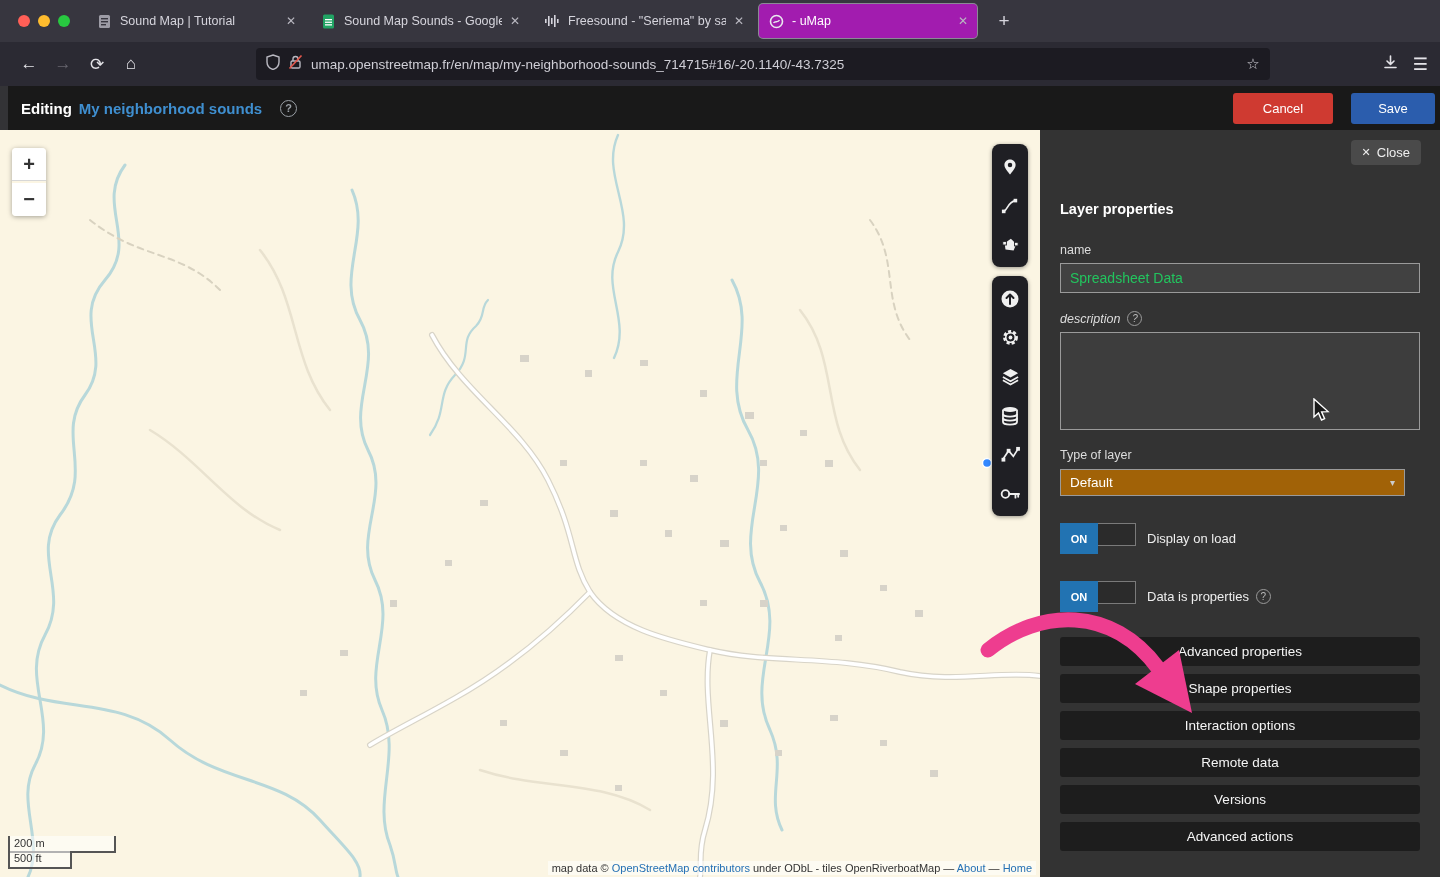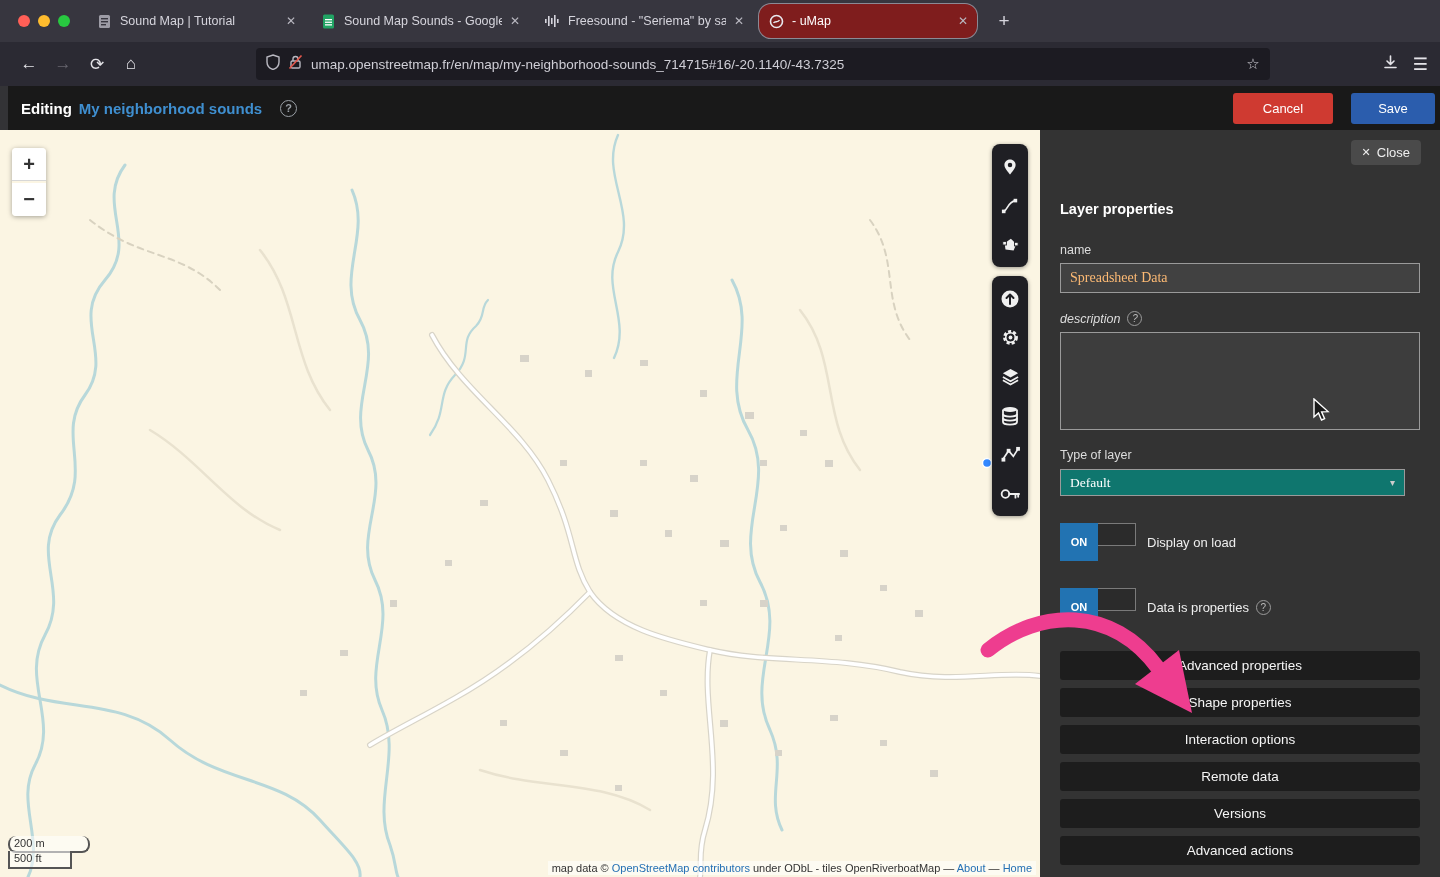--- a/index.html
+++ b/index.html
@@ -7,21 +7,21 @@
   body { font-family:"Liberation Sans", sans-serif; }
   .screen { position:relative; width:1440px; height:877px; overflow:hidden; background:#333336; }
 
   
   .tabbar { position:absolute; top:0; left:0; width:1440px; height:42px; background:#37363f; display:flex; align-items:center; }
   .traffic { display:flex; gap:8px; padding:0 14px 0 18px; flex:none; }
   .light { width:12px; height:12px; border-radius:50%; }
   .light.red { background:#ff5f57; } .light.yellow { background:#febc2e; } .light.green { background:#28c840; }
   .tab { position:relative; display:flex; align-items:center; gap:8px; width:218px; height:34px; margin:0 3px; padding:0 9px;
          border-radius:4px; color:#d6d5dd; font-size:12.5px; overflow:hidden; flex:none; cursor:default; }
-  .tab.active { background:#7f1d1d; box-shadow:0 0 0 1px #8b8a95; color:#fff;border-radius:12px; }
+  .tab.active { background:#a21caf; box-shadow:0 0 0 1px #8b8a95; color:#fff; }
   .tab .tab-label { white-space:nowrap; overflow:hidden; flex:1; }
   .tab .tab-close { color:#b9b8c1; font-size:12px; flex:none; }
   .favicon { width:16px; height:16px; flex:none; display:flex; align-items:center; justify-content:center; }
   .newtab { color:#d6d5dd; font-size:19px; margin-left:10px; width:28px; height:28px; display:flex; align-items:center; justify-content:center; border-radius:4px; }
 
   
   .navbar { position:absolute; top:42px; left:0; width:1440px; height:44px; background:#2b2a33; display:flex; align-items:center; padding:0 12px; }
   .navbtn { width:34px; height:32px; display:flex; align-items:center; justify-content:center; color:#e4e3e8; font-size:17px; border-radius:4px; flex:none; }
   .navbtn.disabled { color:#67666f; }
   .urlbar { flex:1; height:32px; margin-left:108px; margin-right:112px; background:#1c1b22; border-radius:4px; display:flex; align-items:center; padding:16px 10px; gap:8px; }
@@ -48,47 +48,47 @@
   .zoombtn.zin { border-radius:4px 4px 0 0; border-bottom:1px solid #d7d7d7; }
   .zoombtn.zout { border-radius:0 0 4px 4px; }
 
   .edit-toolbar { position:absolute; width:36px; background:#1f1f24; border-radius:8px; display:flex; flex-direction:column; align-items:center; padding:4px 0; gap:2px; box-shadow:0 1px 4px rgba(0,0,0,.4); }
   .edit-toolbar.group1 { left:992px; top:14px; }
   .edit-toolbar.group2 { left:992px; top:146px; }
   .tool { width:32px; height:37px; display:flex; align-items:center; justify-content:center; color:#f0f0f0; }
 
   .scalebar { position:absolute; left:8px; bottom:8px; font-size:11px; color:#333; }
   .scale-line { background:rgba(255,255,255,.55); padding:1px 4px; line-height:1.25; border:2px solid #555; border-top:none; }
-  .scale-line.metric { width:82px;border-radius:8px; }
+  .scale-line.metric { width:108px; }
   .scale-line.imperial { width:64px; border-top:none; margin-top:-2px; }
 
   .attribution { position:absolute; right:4px; bottom:2px; font-size:11px; color:#333; background:rgba(255,255,255,.55); padding:1px 4px; white-space:nowrap; }
   .attribution .maplink { color:#2470b4; text-decoration:none; }
 
   
   .panel { position:absolute; top:130px; left:1040px; width:400px; height:747px; background:#333333; padding:0 20px; color:#eee; }
   .panel-close { position:absolute; top:10px; right:19px; background:#4a4a4a; border:none; border-radius:4px; color:#eee; font-size:13px;
                  padding:5px 11px; display:flex; align-items:center; gap:6px; font-family:"Liberation Sans",sans-serif; }
   .panel-close .x { font-size:11px; }
   .panel-title { margin-top:71px; font-size:14.5px; font-weight:bold; color:#fff; }
   .field-label { margin-top:26px; font-size:12.5px; color:#ddd; display:flex; align-items:center; gap:7px; }
   .field-label.desc { margin-top:18px;font-style:italic; }
   .field-label.type { margin-top:18px; }
   .mini-help { width:15px; height:15px; border-radius:50%; border:1.2px solid #9a9a9a; color:#bbb; font-size:10px; display:inline-flex; align-items:center; justify-content:center; }
-  .text-input { margin-top:6px; width:360px; height:30px; background:#414141; border:1px solid #9a9a9a; color:#fdba74; font-size:14px;
-                padding:0 9px; font-family:Liberation Serif, serif; display:block; }
+  .text-input { margin-top:6px; width:360px; height:30px; background:#414141; border:1px solid #9a9a9a; color:#22c55e; font-size:14px;
+                padding:0 9px; font-family:Liberation Sans, sans-serif; display:block; }
   .textarea { margin-top:6px; width:360px; height:98px; background:#3d3d3d; border:1px solid #9a9a9a; color:#fff;
               font-family:"Liberation Sans",sans-serif; resize:none; display:block; }
-  .select { margin-top:7px; width:345px; height:27px; background:#0f766e; border:1px solid #9a9a9a; color:#fff; font-size:13.5px;
-            display:flex; align-items:center; padding:0 9px; justify-content:space-between;font-family:Liberation Serif, serif; }
+  .select { margin-top:7px; width:345px; height:27px; background:#a16207; border:1px solid #9a9a9a; color:#fff; font-size:13.5px;
+            display:flex; align-items:center; padding:0 9px; justify-content:space-between; }
   .select .chev { font-size:10px; color:#ccc; }
   .toggle-row { display:flex; align-items:center; margin-top:27px; }
   .toggle-row.second { margin-top:27px; }
   .switch { display:flex; flex:none; }
-  .switch .on { width:38px; height:38px; background:#2273b2; color:#fff; font-size:11px; font-weight:bold; display:flex; align-items:center; justify-content:center; }
+  .switch .on { width:38px; height:31px; background:#2273b2; color:#fff; font-size:11px; font-weight:bold; display:flex; align-items:center; justify-content:center; }
   .switch .off { width:38px; height:23px; background:#2b2b2b; border:1px solid #7a7a7a; border-left:none; }
   .toggle-label { margin-left:11px; font-size:13px; color:#eee; display:flex; align-items:center; gap:7px; }
   .actions { margin-top:25px; display:flex; flex-direction:column; gap:8px; }
   .action-btn { width:360px; height:29px; background:#1d1d1d; border:none; border-radius:3px; color:#f5f5f5; font-size:13.5px;
                 font-family:"Liberation Sans",sans-serif; }
 
   
   .overlay { position:absolute; top:0; left:0; pointer-events:none; }
   .arrow-overlay { z-index:50; }
   .cursor-overlay { z-index:60; }

